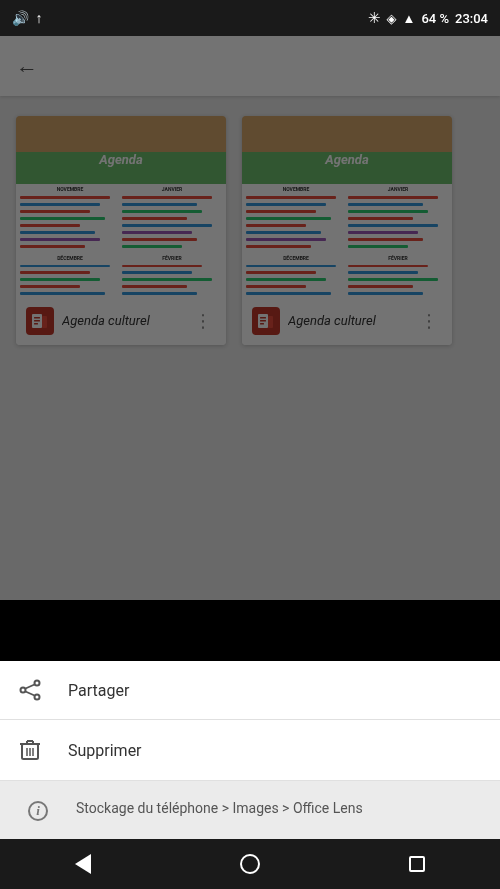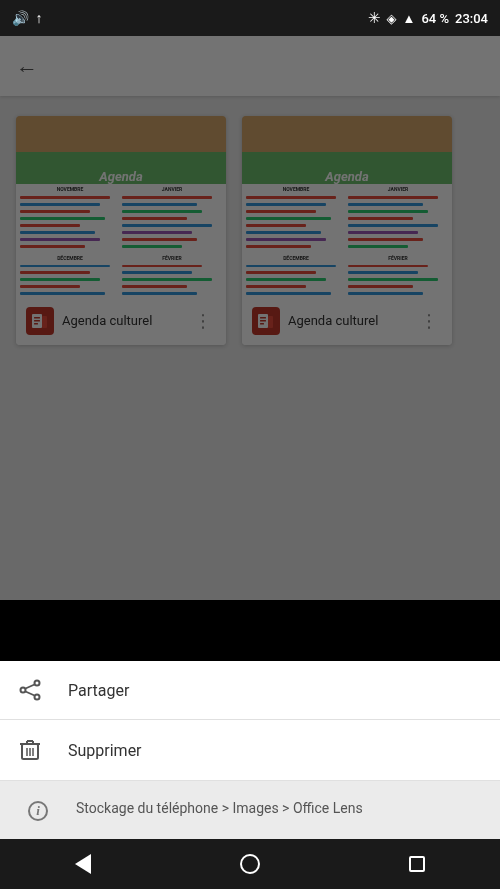--- a/index.html
+++ b/index.html
@@ -121,21 +121,21 @@
       position: relative;
     }
     .thumb-green-bar {
       position: absolute;
       top: 20%;
       left: 0;
       width: 100%;
       height: 18%;
       background: #6dbf6d;
       display: flex;
-      align-items: flex-end;
+      align-items: flex-start;
       justify-content: center;
     }
     .thumb-agenda-text {
       color: #fff;
       font-size: 13px;
       font-weight: bold;
       font-style: italic;
     }
     .thumb-content {
       position: absolute;
@@ -186,20 +186,21 @@
       font-weight: bold;
       flex-shrink: 0;
     }
     .file-name {
       flex: 1;
       font-size: 13px;
       color: #333;
       white-space: nowrap;
       overflow: hidden;
       text-overflow: ellipsis;
+      font-style: italic;
     }
     .file-menu-icon {
       color: #888;
       font-size: 18px;
       cursor: pointer;
       padding: 4px;
     }
 
     
     .bottom-sheet {

